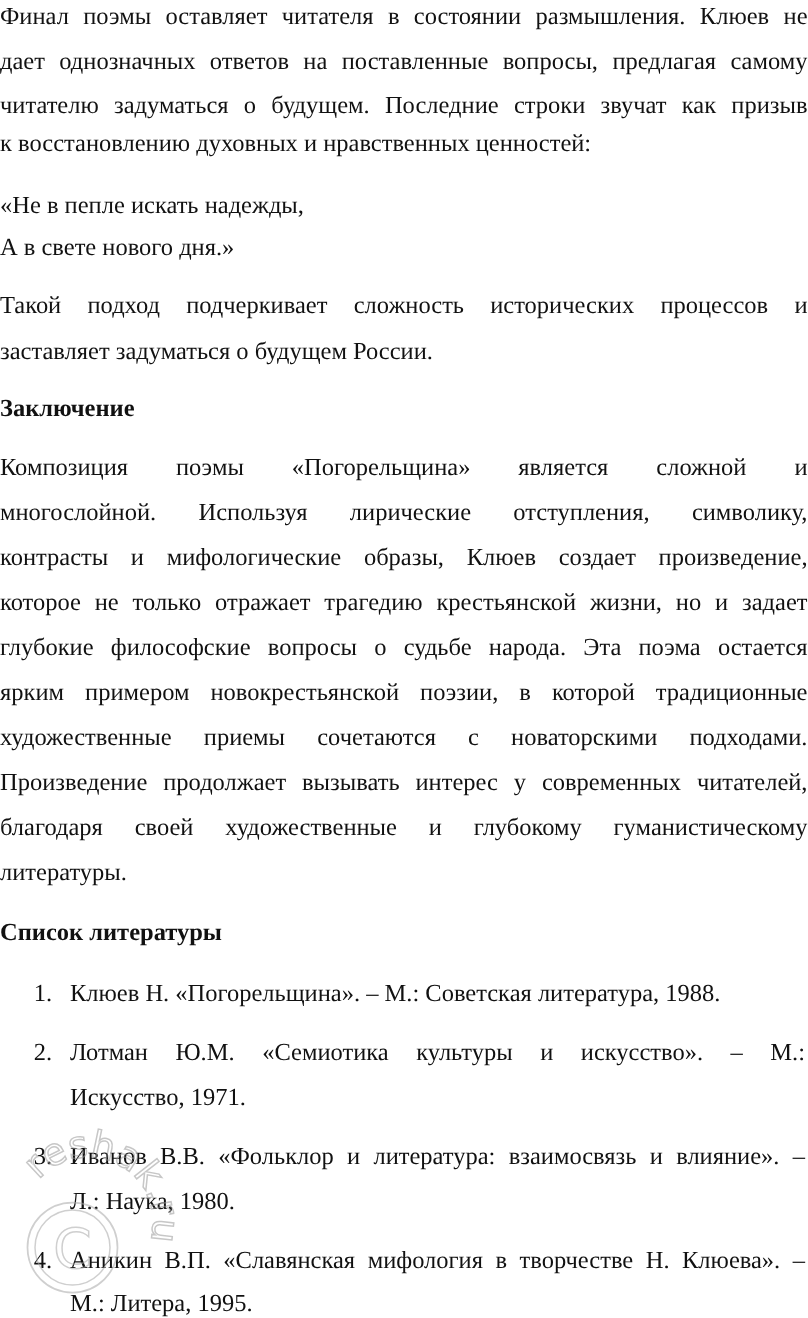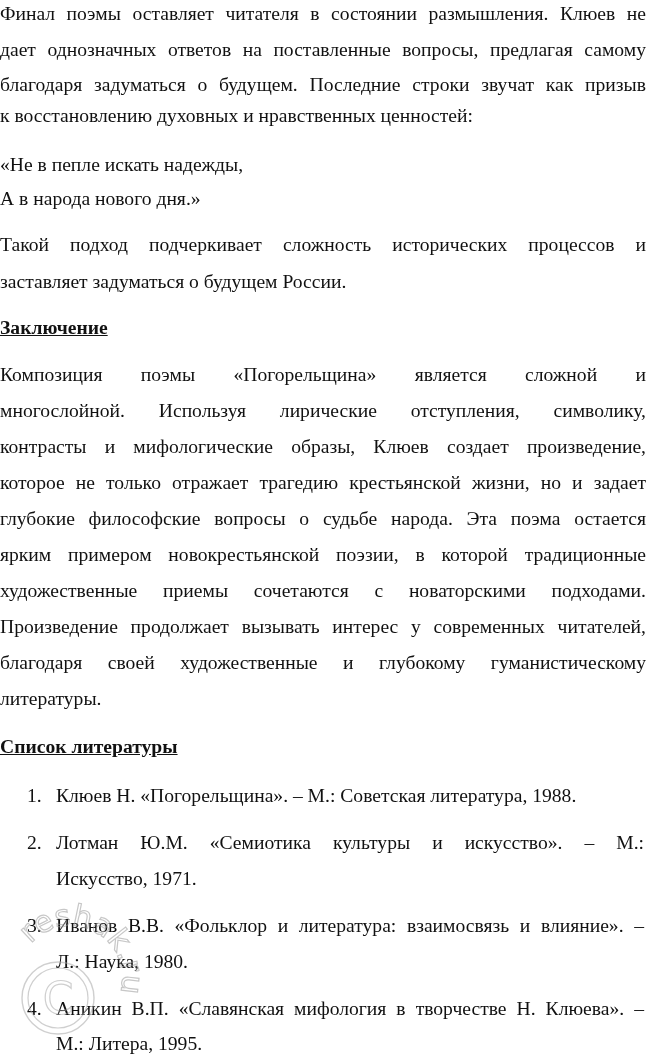--- a/index.html
+++ b/index.html
@@ -6,41 +6,41 @@
   body {
     width: 646px; height: 1054px; overflow: hidden; position: relative;
     font-family: "Liberation Serif", "DejaVu Serif", serif;
     font-size: 19.6px; color: #111111;
   }
   .line {
     position: absolute; left: 0; width: 646px; white-space: nowrap;
     line-height: 24px; height: 24px;
   }
   .just { text-align: justify; text-align-last: justify; }
-  .bold { font-weight: bold; text-decoration: underline; }
+  .bold { font-weight: bold; }
   .num { position: absolute; left: 27px; white-space: nowrap; line-height: 24px; }
   .li-line { position: absolute; left: 56px; width: 588px; white-space: nowrap; line-height: 24px; height: 24px; }
   .watermark {
     position: absolute; left: 10px; top: 900px; width: 130px; height: 150px;
     pointer-events: none; opacity: 0.55;
   }
 </style>
 </head>
 <body>
 
 <div>
   <div class="line just" style="top:2px">Финал поэмы оставляет читателя в состоянии размышления. Клюев не</div>
   <div class="line just" style="top:38px">дает однозначных ответов на поставленные вопросы, предлагая самому</div>
-  <div class="line just" style="top:73px">благодаря задуматься о будущем. Последние строки звучат как призыв</div>
+  <div class="line just" style="top:73px">читателю задуматься о будущем. Последние строки звучат как призыв</div>
   <div class="line" style="top:104px">к восстановлению духовных и нравственных ценностей:</div>
 </div>
 
 <div>
   <div class="line" style="top:153px">«Не в пепле искать надежды,</div>
-  <div class="line" style="top:187px">А в народа нового дня.»</div>
+  <div class="line" style="top:187px">А в свете нового дня.»</div>
 </div>
 
 <div>
   <div class="line just" style="top:233px">Такой подход подчеркивает сложность исторических процессов и</div>
   <div class="line" style="top:270px">заставляет задуматься о будущем России.</div>
 </div>
 
 <div class="line bold" style="top:316px">Заключение</div>
 <div>
   <div class="line just" style="top:363px">Композиция поэмы «Погорельщина» является сложной и</div>

